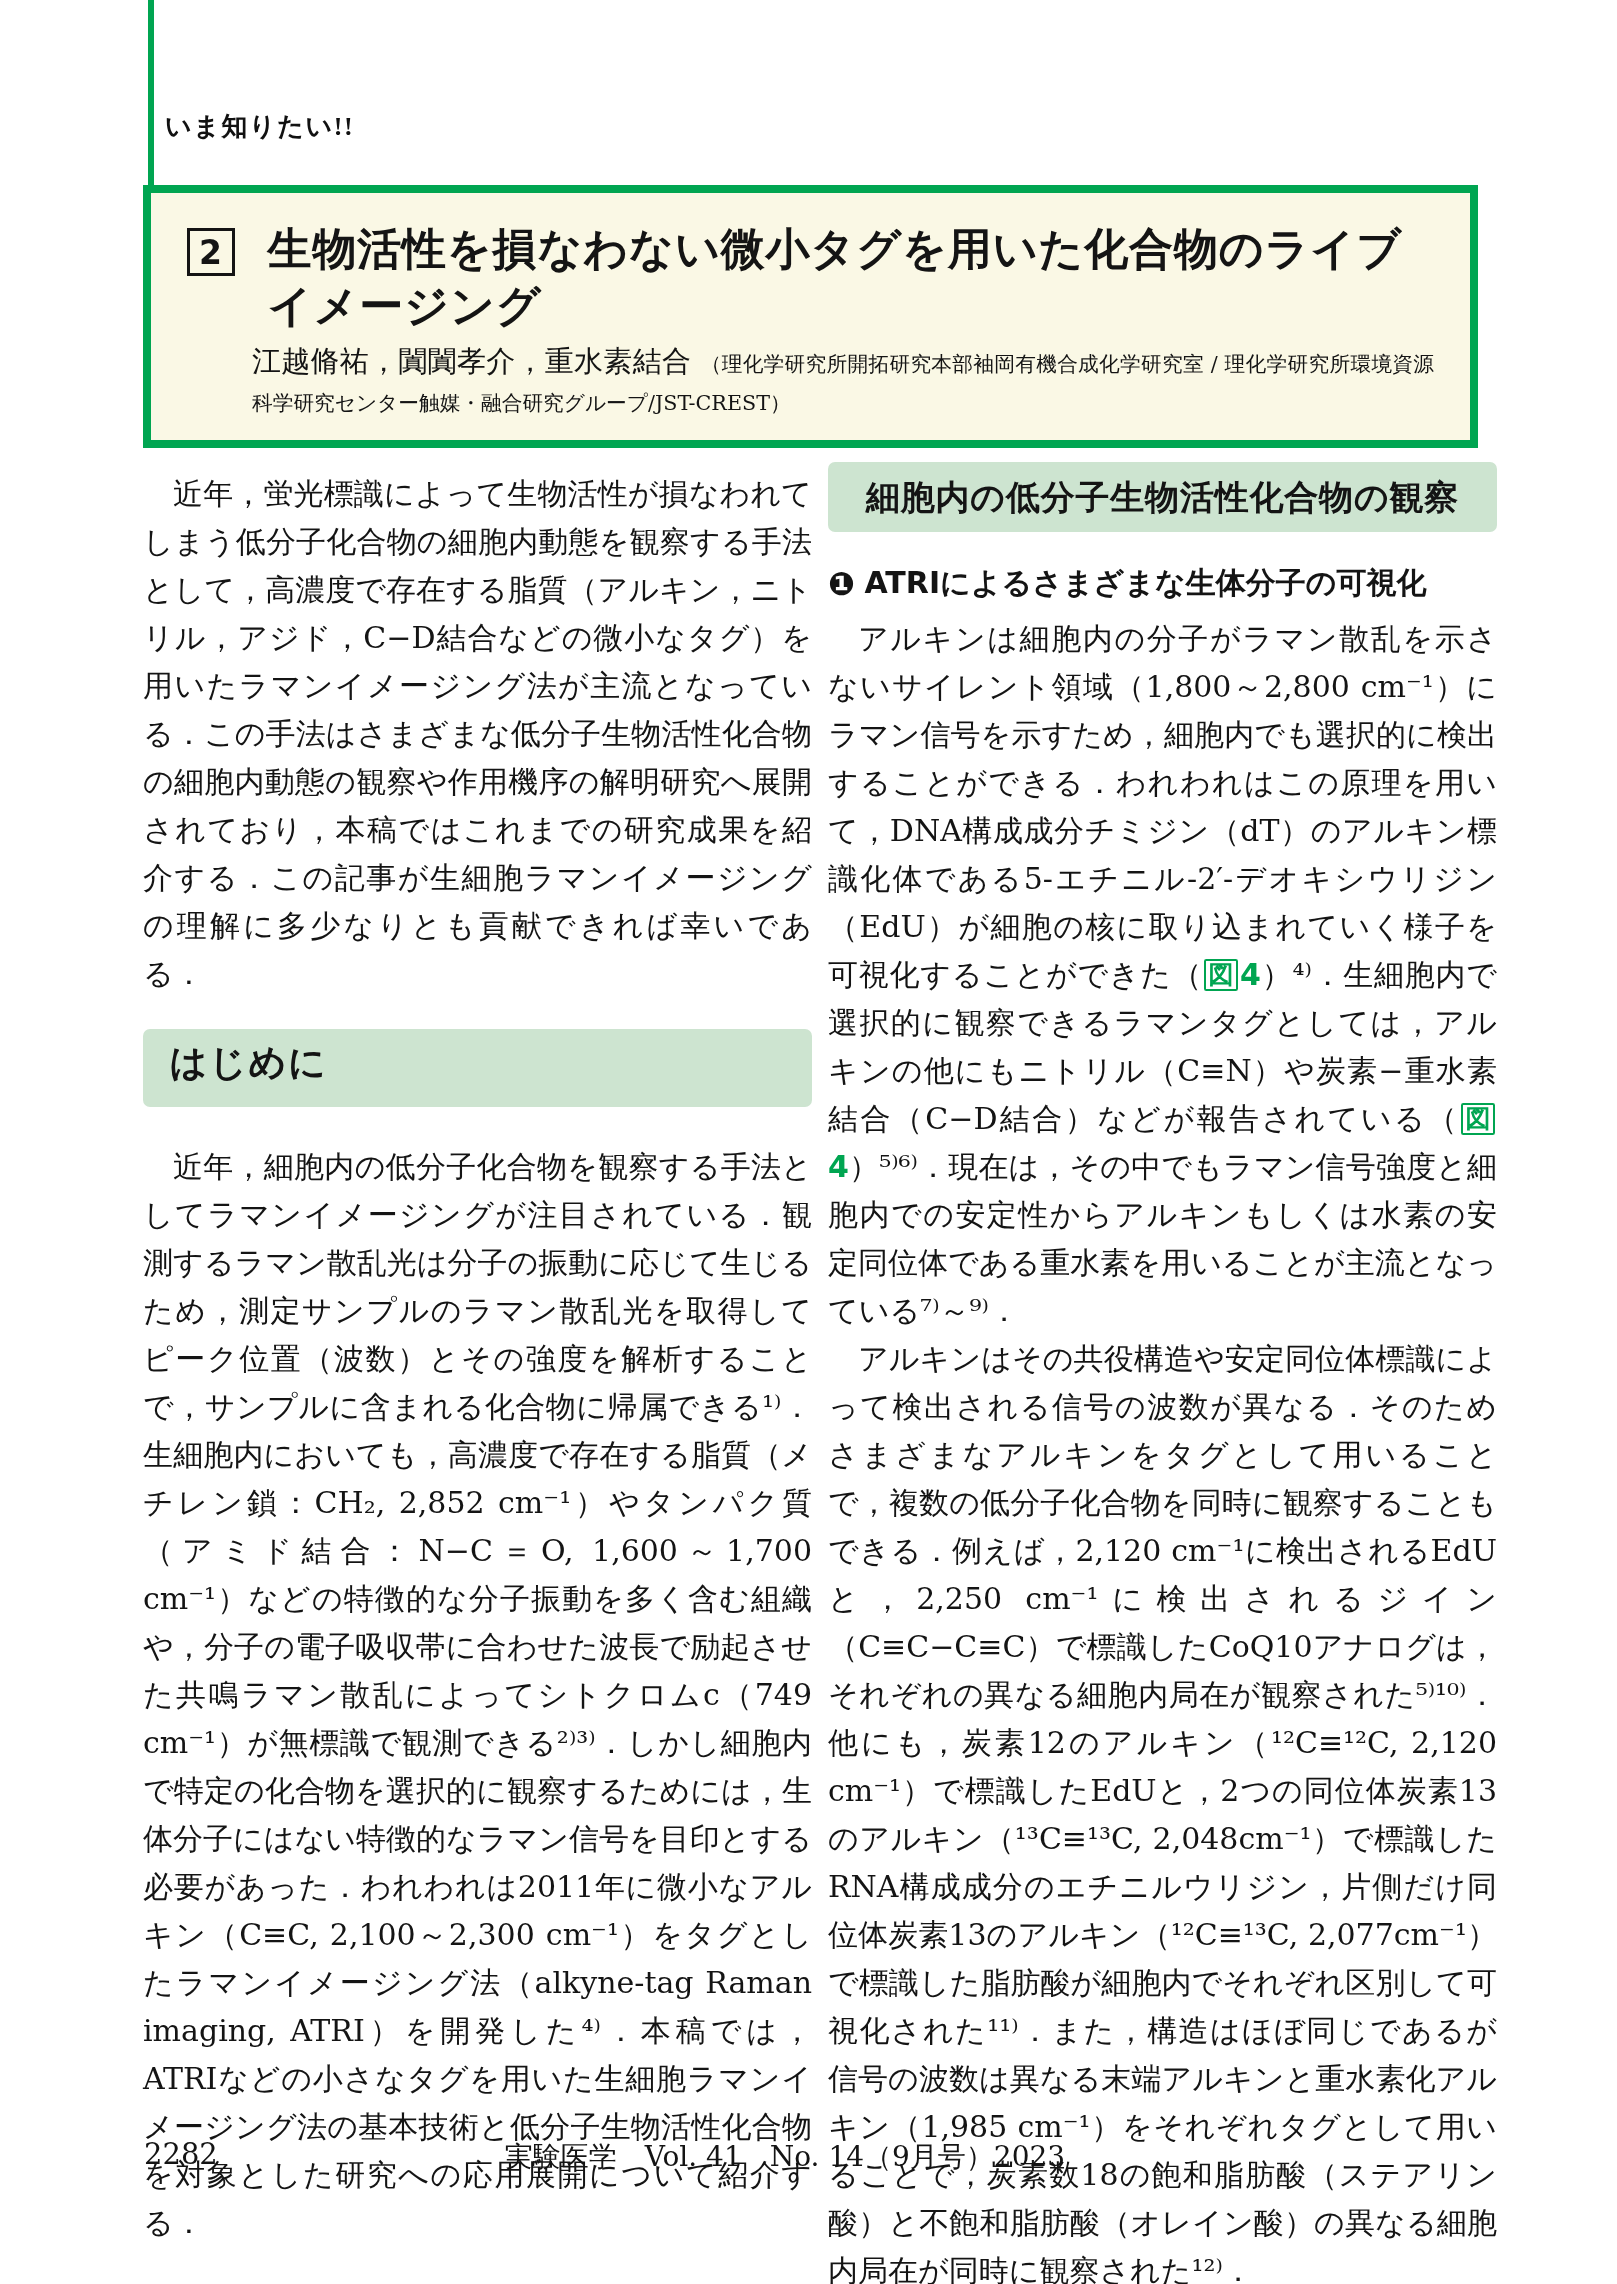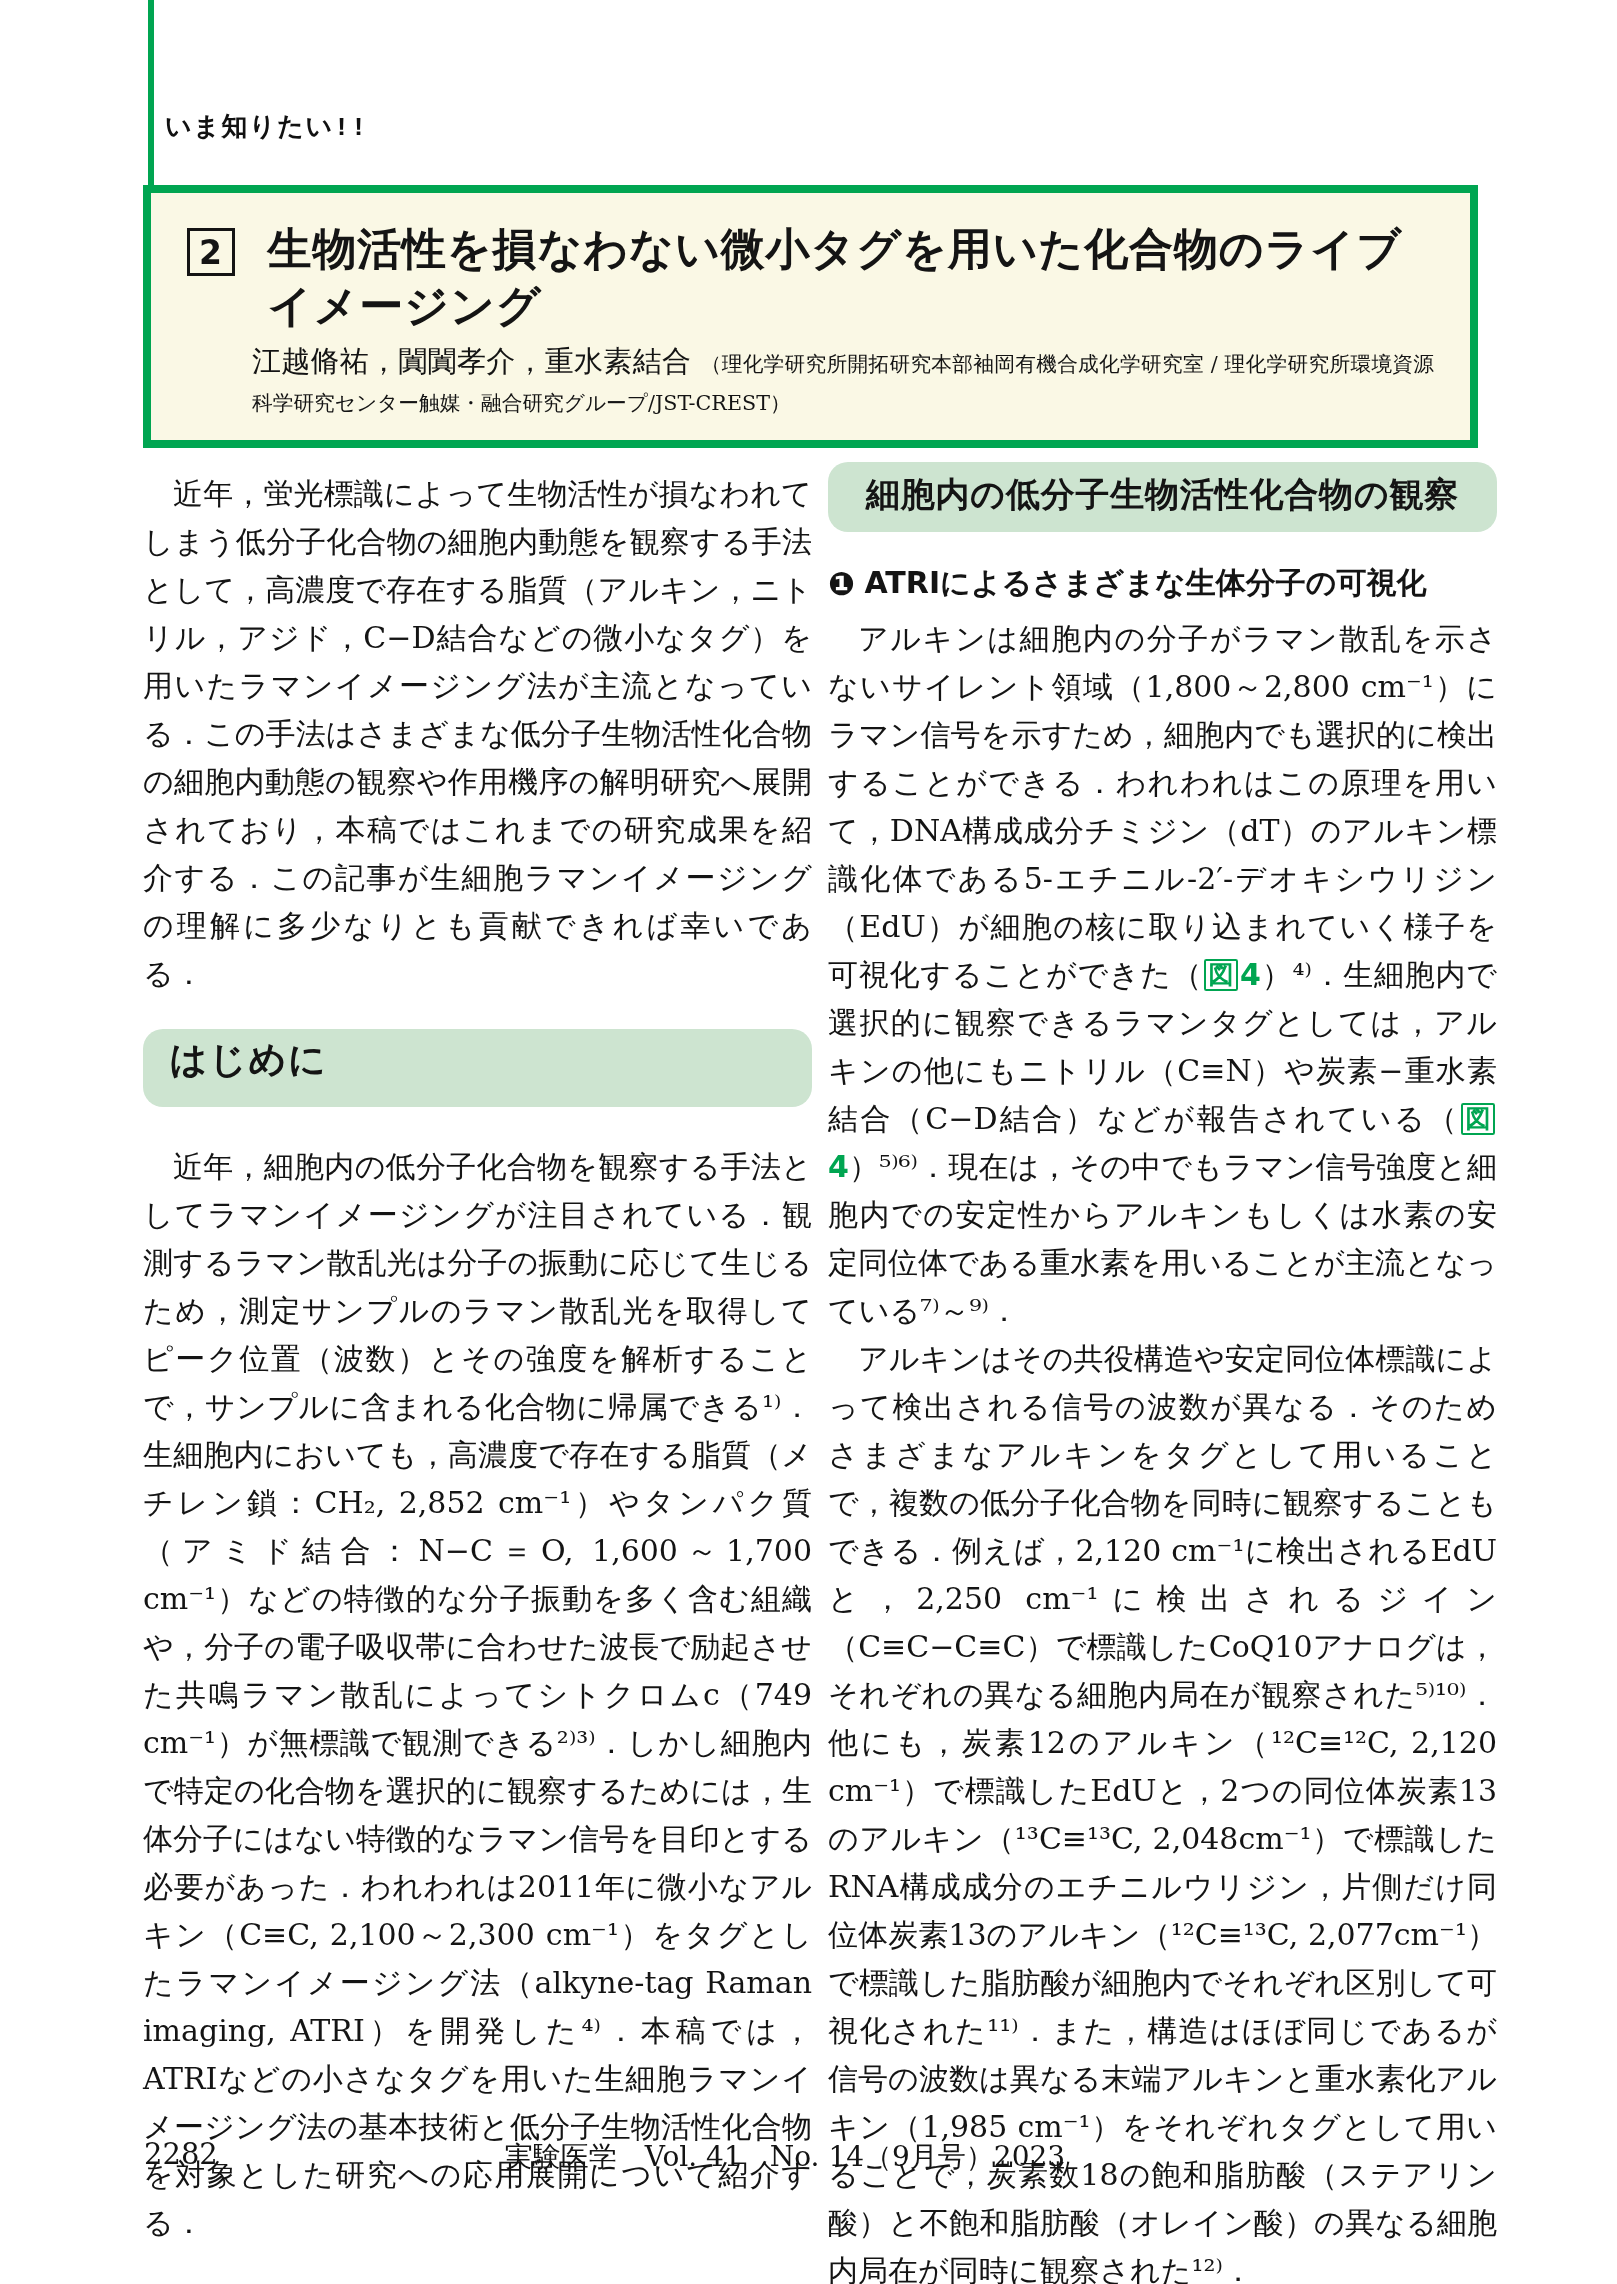--- a/index.html
+++ b/index.html
@@ -4,21 +4,21 @@
 <style>
   html,body{margin:0;padding:0;}
   body{
     width:1618px;height:2284px;position:relative;background:#ffffff;
     font-family:"DejaVu Serif","Liberation Serif",serif;color:#141414;
     overflow:hidden;
   }
 
   
   .kicker-line{position:absolute;left:148px;top:0;width:6.2px;height:310px;background:#00a551;}
-  .kicker-label{position:absolute;left:165px;top:109px;font-family:Liberation Mono, monospace;
+  .kicker-label{position:absolute;left:165px;top:109px;font-family:Liberation Serif, serif;
     font-weight:bold;font-size:26px;letter-spacing:1.6px;color:#111;}
 
   
   .title-box{position:absolute;left:143px;top:185px;width:1335px;box-sizing:border-box;
     border:8.6px solid #00a551;background:#faf8e5;padding:26.5px 36px 18.7px 34px;}
   .title-row{display:flex;align-items:flex-start;}
   .num-box{flex:0 0 auto;width:42px;height:42px;border:3.1px solid #141414;display:flex;align-items:center;
     justify-content:center;font-family:"DejaVu Sans","Liberation Sans",sans-serif;font-weight:bold;
     font-size:33px;margin:8.6px 20px 0 1.6px;line-height:1;}
   .article-title{font-family:"DejaVu Sans","Liberation Sans",sans-serif;font-weight:bold;
@@ -27,21 +27,21 @@
   .byline .affil{font-size:20.7px;}
 
   
   .col{position:absolute;width:669px;}
   .col-left{left:143px;top:470px;}
   .col-right{left:828px;top:462px;}
 
   .para{font-size:30px;line-height:48px;text-align:justify;text-indent:1em;
     overflow-wrap:anywhere;word-break:normal;}
 
-  .sec-bar{background:#cde4d0;border-radius:20px;font-family:Liberation Mono, monospace;
+  .sec-bar{background:#cde4d0;border-radius:7px;font-family:Liberation Sans, sans-serif;
     font-weight:bold;color:#141414;}
   .sec-bar.left{height:78px;line-height:67px;font-size:37px;padding-left:26.5px;margin-top:31px;letter-spacing:1.6px;}
   .sec-bar.right{height:70px;line-height:70px;font-size:34px;text-align:center;letter-spacing:0.8px;}
 
   .subhead{margin-top:31px;display:flex;align-items:center;gap:9.4px;
     font-family:"DejaVu Sans","Liberation Sans",sans-serif;font-weight:bold;font-size:30px;}
   .subhead .marker{font-size:32px;line-height:1;}
 
   .col-right .para.first{margin-top:11px;}
 

